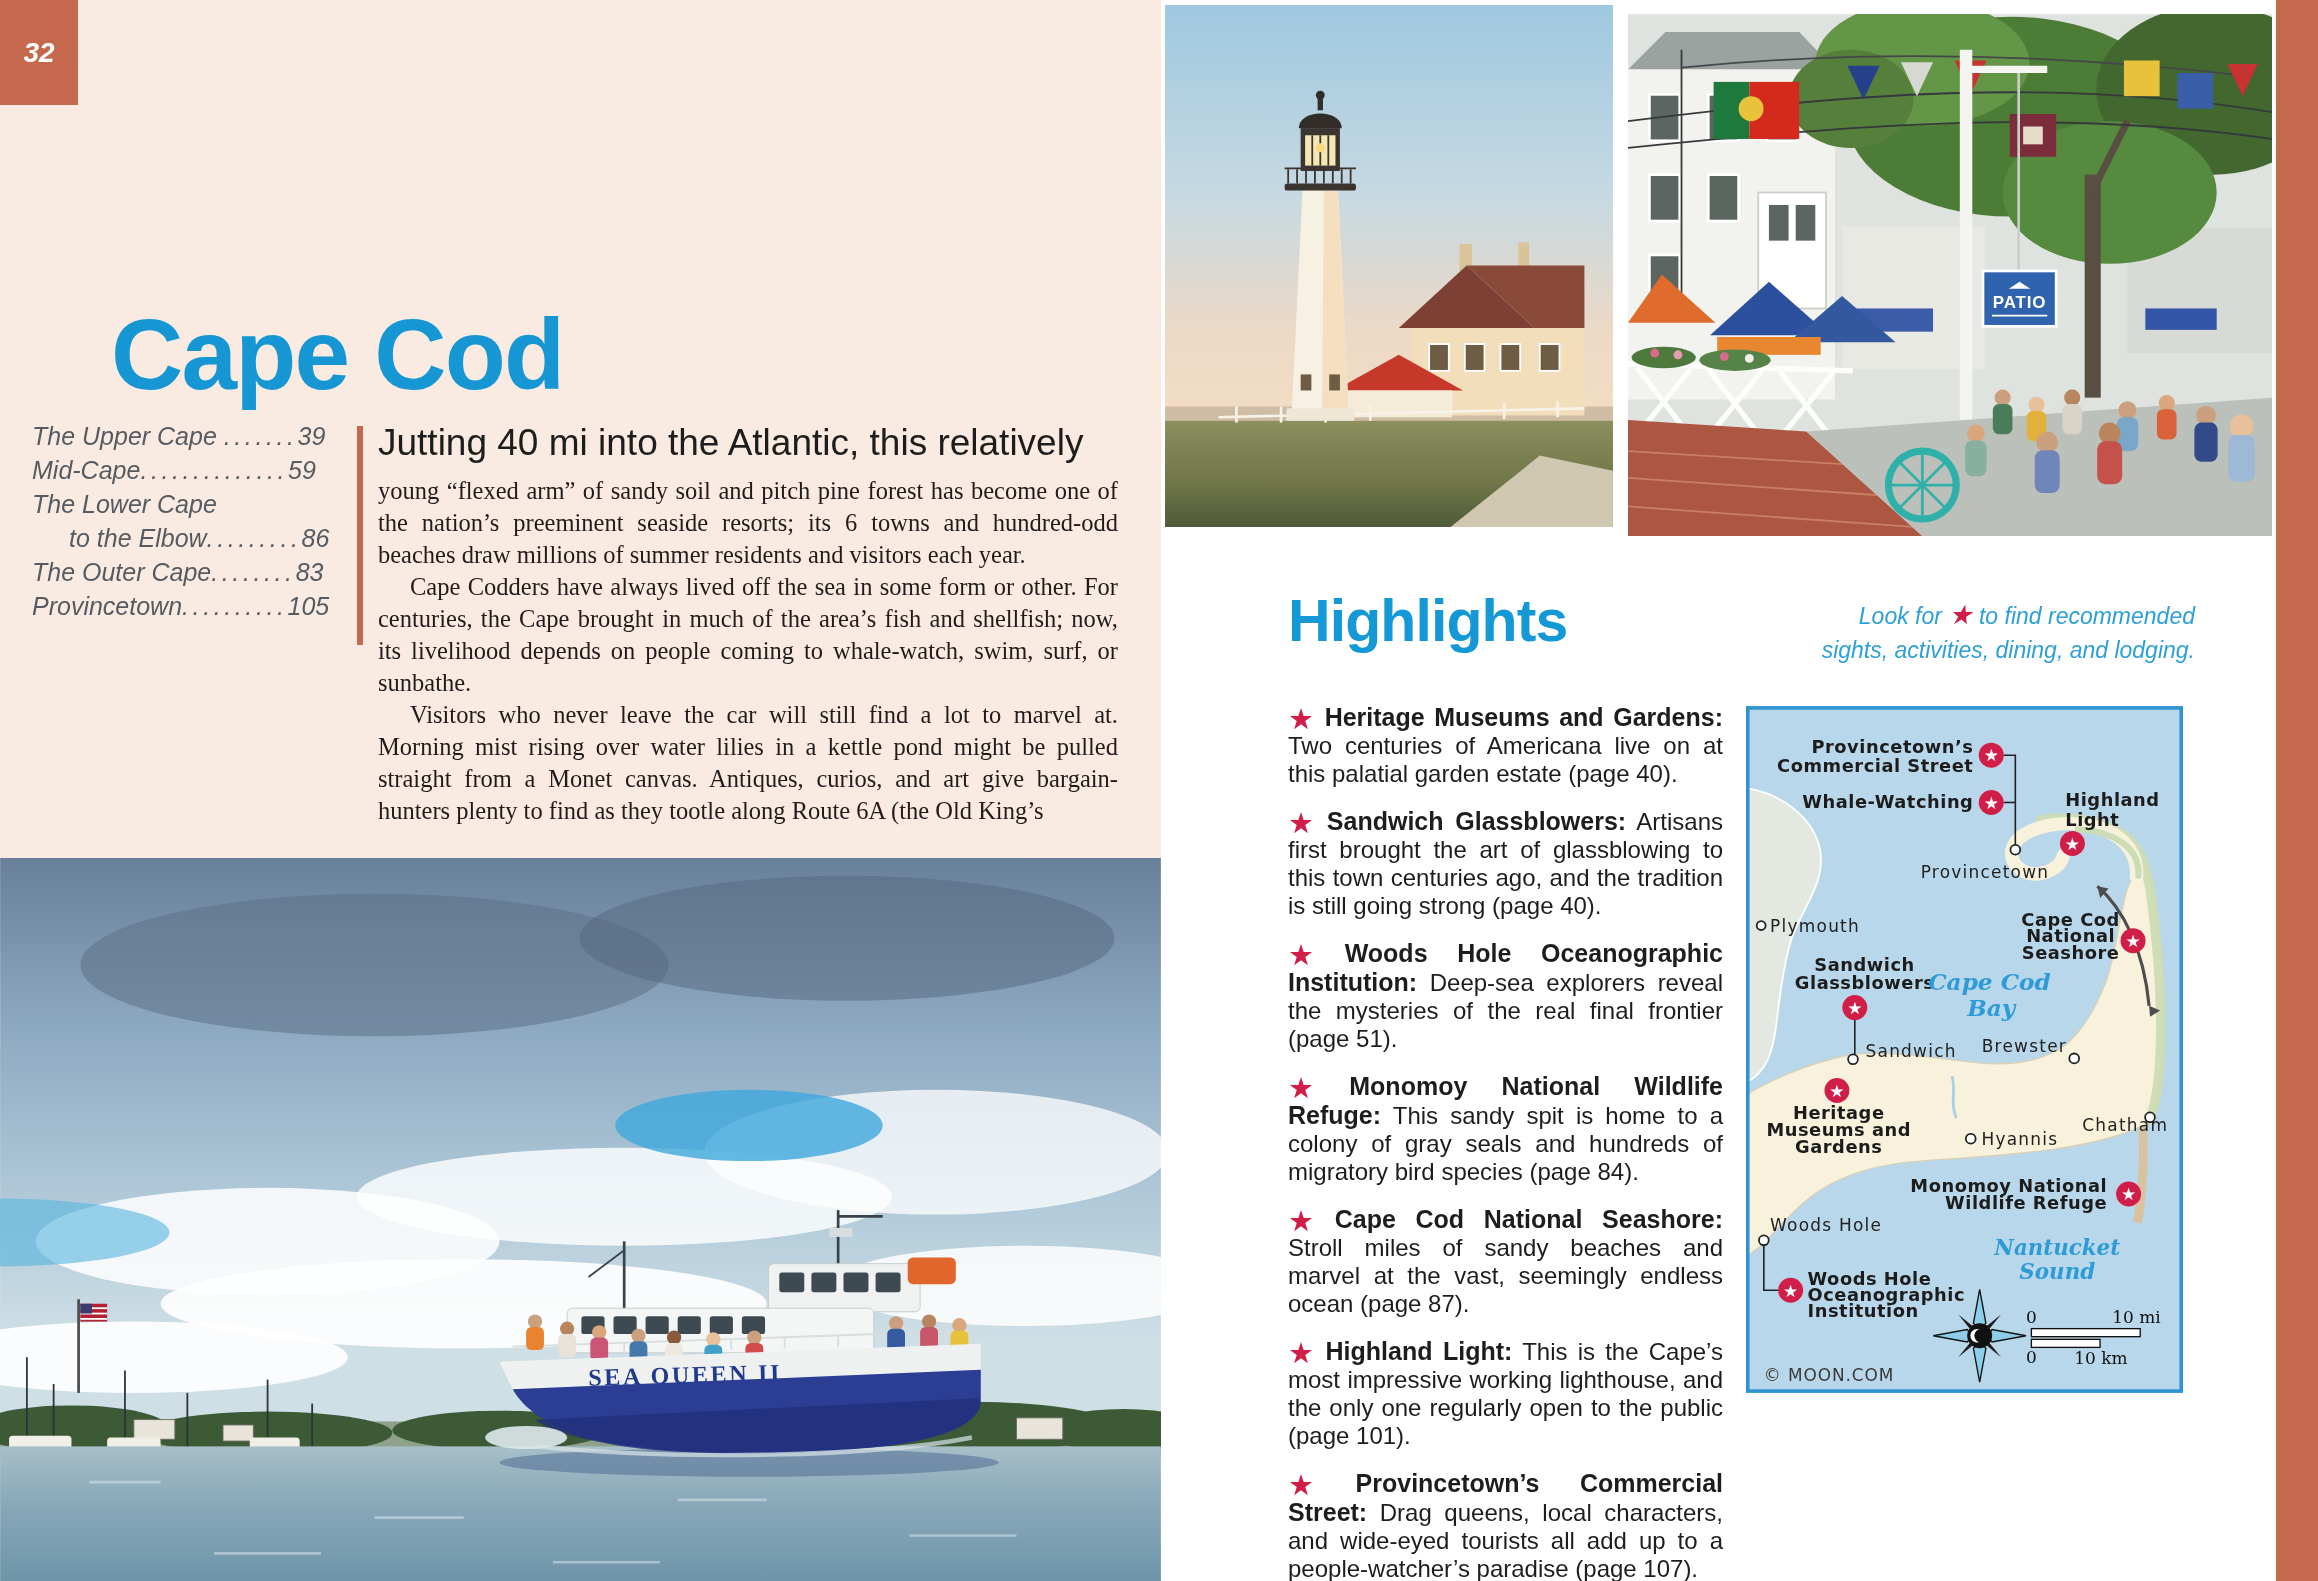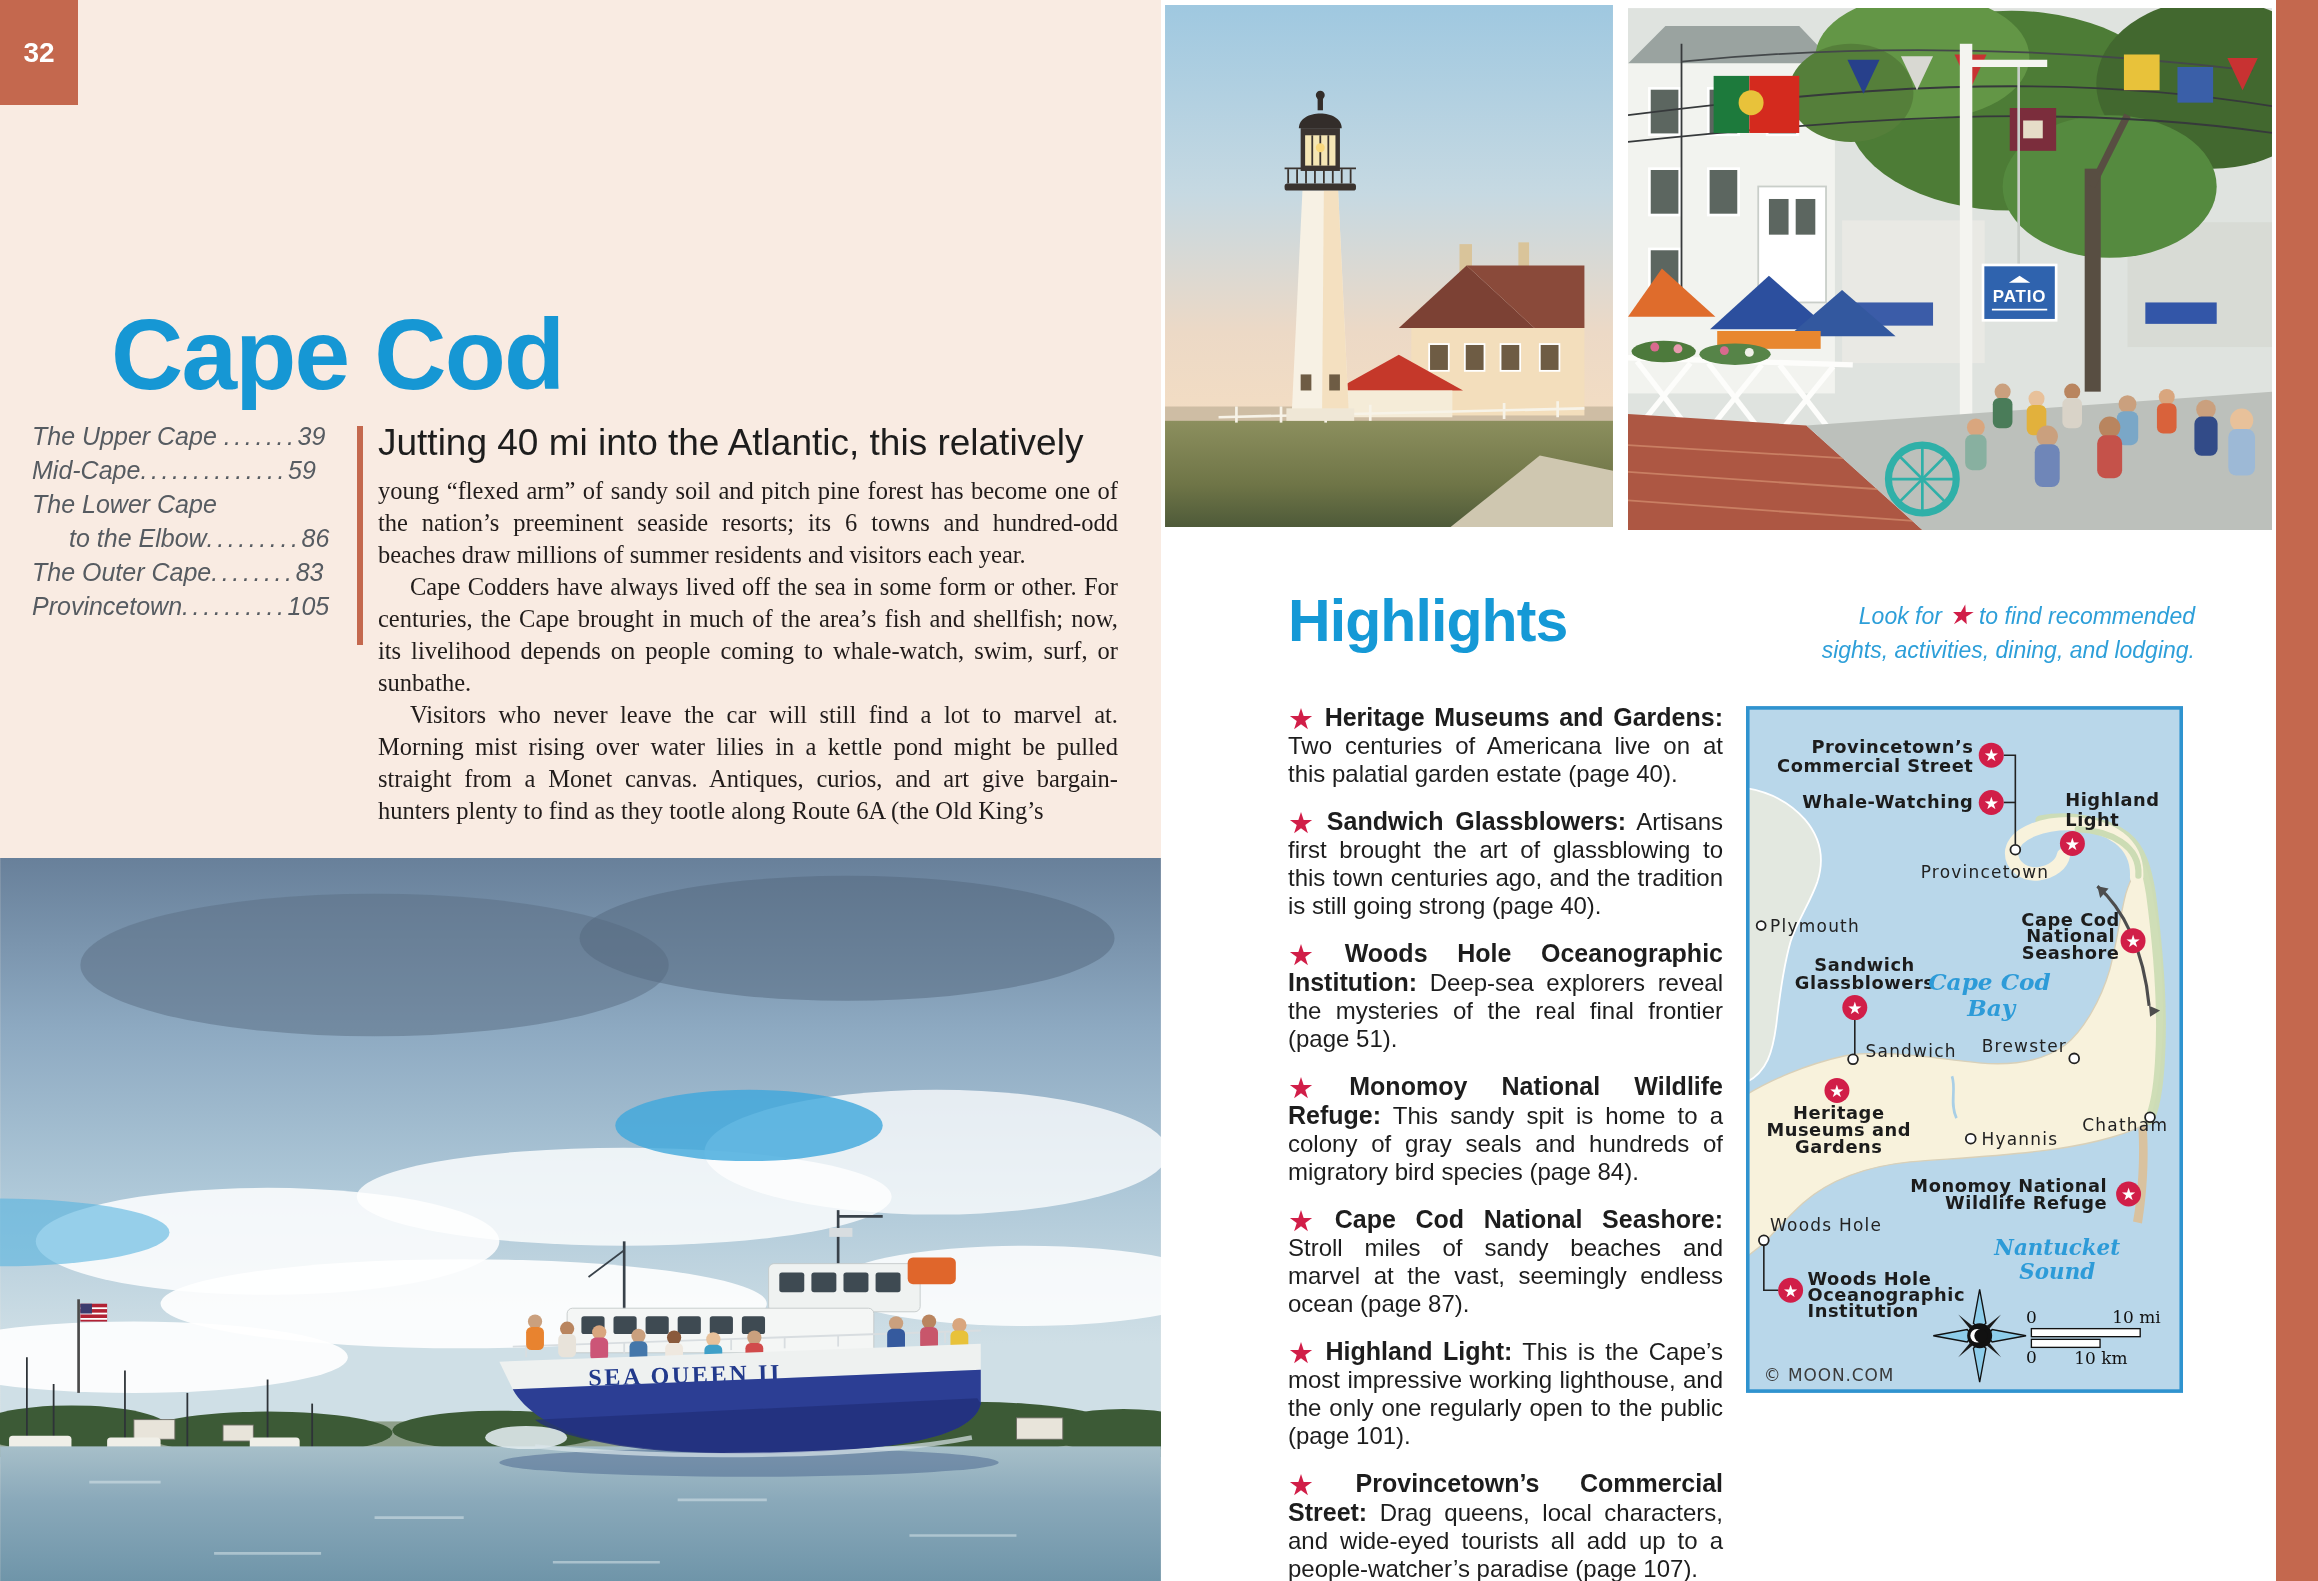--- a/index.html
+++ b/index.html
@@ -4,40 +4,40 @@
 <style>
   html,body{margin:0;padding:0;background:#ffffff;}
   .spread{position:relative;width:2319px;height:1581px;background:#ffffff;overflow:hidden;
           font-family:"Liberation Sans",sans-serif;}
   .abs{position:absolute;}
 
   
   .page-left{left:0;top:0;width:1161px;height:1581px;background:#f9ebe2;}
   .pagenum-box{left:0;top:0;width:78px;height:105px;background:#c4684e;display:flex;
                align-items:center;justify-content:center;}
-  .pagenum-box span{color:#fff;font-size:28px;font-weight:bold;}
+  .pagenum-box span{color:#fff;font-size:28px;font-weight:bold;font-style:italic;}
   .chapter-title{left:111px;top:230px;font-size:100px;font-weight:bold;color:#1697d4;
                  letter-spacing:-1.8px;white-space:nowrap;}
   .toc{left:32px;top:419px;width:303px;color:#565b61;font-size:25px;line-height:34px;font-style:italic;}
   .toc-row{white-space:nowrap;}
   .toc-row.indent{padding-left:37px;}
   .toc-dots{letter-spacing:3.6px;}
   .rule{left:357px;top:426px;width:6.2px;height:219px;background:#c4684e;}
   .intro{left:378px;top:416px;width:740px;color:#211c1b;margin-top:6px;}
   .intro-lead{font-size:37px;line-height:1.15;color:#1d1d1d;margin:0 0 10.7px 0;
               font-family:"Liberation Sans",sans-serif;}
   .intro p.body{font-family:"Liberation Serif",serif;font-size:24.5px;line-height:32px;
                 text-align:justify;margin:0;}
   .intro p.body.ind{text-indent:32px;}
 
   
   figure{margin:0;padding:0;}
   .photo-boat{left:0;top:858px;width:1161px;height:723px;}
   .photo-lighthouse{left:1165px;top:4.5px;width:448px;height:522px;}
-  .photo-street{left:1628px;top:8px;width:644px;height:522px;}
+  .photo-street{left:1628px;top:14px;width:644px;height:522px;}
   .orange-band{left:2276px;top:0;width:43px;height:1581px;background:#c4684e;}
 
   
   .highlights-title{left:1288px;top:581px;font-size:59px;font-weight:bold;color:#1599d6;
                     letter-spacing:-0.9px;margin-top:6px;}
   .lookfor{left:1749px;top:596px;width:446px;text-align:right;color:#2d9fd9;font-size:23px;
            line-height:1.42;font-style:italic;}
   .lookfor .star{color:#d11e48;font-size:27px;}
   .hl-list{left:1288px;top:703px;width:439px;color:#1d1d1d;}
   .hl-item{font-size:24px;line-height:28px;text-align:justify;margin:0 4px 19px 0;}

